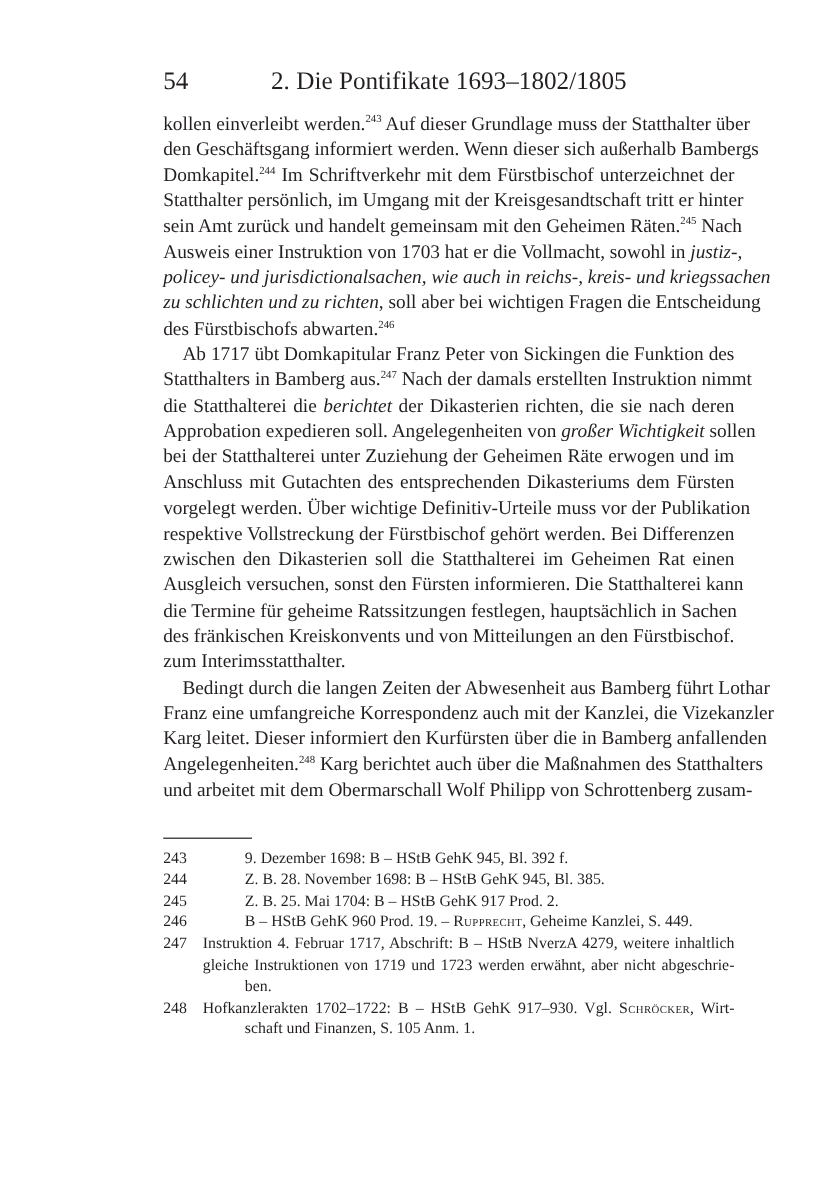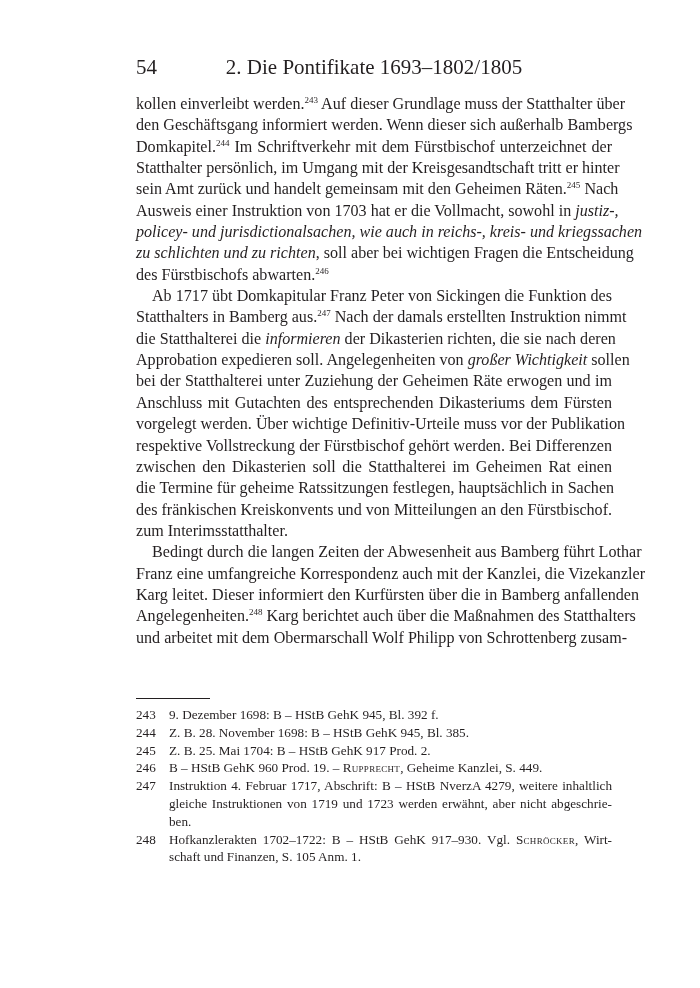--- a/index.html
+++ b/index.html
@@ -17,21 +17,21 @@
   .line.last { text-align-last: left; }
   .line.indent { text-indent: 16px; }
   sup.fnref { font-size: 9px; vertical-align: 6px; line-height: 0; }
   .it { font-style: italic; }
   .sc { font-variant: small-caps; letter-spacing: 0.3px; }
   .rule { position: absolute; top: 698px; left: 0; width: 74px; height: 0; border-top: 1px solid #231f20; }
   .footnotes { position: absolute; top: 706px; left: 0; width: 476px; font-size: 13.2px; line-height: 17.8px; }
   .fn { position: relative; padding-left: 33px; }
   .fn-num { position: absolute; left: 0; top: 0; }
   .fn-line { display: block; white-space: nowrap; text-align: justify; text-align-last: justify; }
-  .fn-line.last { text-align-last: left; }
+  .fn-line.last { text-align-last: left; margin-left: 35px; }
 </style>
 </head>
 <body>
 
 <div class="page">
   <div class="running-head">
     <span class="folio">54</span>
     <span class="head-title">2. Die Pontifikate 1693–1802/1805</span>
   </div>
 
@@ -40,27 +40,28 @@
       <span class="line"><span>den Geschäftsgang informiert werden. Wenn dieser sich außerhalb Bambergs</span></span>
       <span class="line"><span>Domkapitel.</span><sup class="fnref">244</sup><span> Im Schriftverkehr mit dem Fürstbischof unterzeichnet der</span></span>
       <span class="line"><span>Statthalter persönlich, im Umgang mit der Kreisgesandtschaft tritt er hinter</span></span>
       <span class="line"><span>sein Amt zurück und handelt gemeinsam mit den Geheimen Räten.</span><sup class="fnref">245</sup><span> Nach</span></span>
       <span class="line"><span>Ausweis einer Instruktion von 1703 hat er die Vollmacht, sowohl in </span><span class="it">justiz-,</span></span>
       <span class="line"><span class="it">policey- und jurisdictionalsachen, wie auch in reichs-, kreis- und kriegssachen</span></span>
       <span class="line"><span class="it">zu schlichten und zu richten</span><span>, soll aber bei wichtigen Fragen die Entscheidung</span></span>
       <span class="line last"><span>des Fürstbischofs abwarten.</span><sup class="fnref">246</sup></span>
       <span class="line indent"><span>Ab 1717 übt Domkapitular Franz Peter von Sickingen die Funktion des</span></span>
       <span class="line"><span>Statthalters in Bamberg aus.</span><sup class="fnref">247</sup><span> Nach der damals erstellten Instruktion nimmt</span></span>
-      <span class="line"><span>die Statthalterei die </span><span class="it">informieren</span><span> der Dikasterien richten, die sie nach deren</span></span>
+      <span class="line"><span>die Statthalterei die </span><span class="it">berichtet</span><span> der Dikasterien richten, die sie nach deren</span></span>
       <span class="line"><span>Approbation expedieren soll. Angelegenheiten von </span><span class="it">großer Wichtigkeit</span><span> sollen</span></span>
       <span class="line"><span>bei der Statthalterei unter Zuziehung der Geheimen Räte erwogen und im</span></span>
       <span class="line"><span>Anschluss mit Gutachten des entsprechenden Dikasteriums dem Fürsten</span></span>
       <span class="line"><span>vorgelegt werden. Über wichtige Definitiv-Urteile muss vor der Publikation</span></span>
       <span class="line"><span>respektive Vollstreckung der Fürstbischof gehört werden. Bei Differenzen</span></span>
       <span class="line"><span>zwischen den Dikasterien soll die Statthalterei im Geheimen Rat einen</span></span>
+      <span class="line"><span>Ausgleich versuchen, sonst den Fürsten informieren. Die Statthalterei kann</span></span>
       <span class="line"><span>die Termine für geheime Ratssitzungen festlegen, hauptsächlich in Sachen</span></span>
       <span class="line"><span>des fränkischen Kreiskonvents und von Mitteilungen an den Fürstbischof.</span></span>
       <span class="line last"><span>zum Interimsstatthalter.</span></span>
       <span class="line indent"><span>Bedingt durch die langen Zeiten der Abwesenheit aus Bamberg führt Lothar</span></span>
       <span class="line"><span>Franz eine umfangreiche Korrespondenz auch mit der Kanzlei, die Vizekanzler</span></span>
       <span class="line"><span>Karg leitet. Dieser informiert den Kurfürsten über die in Bamberg anfallenden</span></span>
       <span class="line"><span>Angelegenheiten.</span><sup class="fnref">248</sup><span> Karg berichtet auch über die Maßnahmen des Statthalters</span></span>
       <span class="line"><span>und arbeitet mit dem Obermarschall Wolf Philipp von Schrottenberg zusam-</span></span>
     </div>
 

